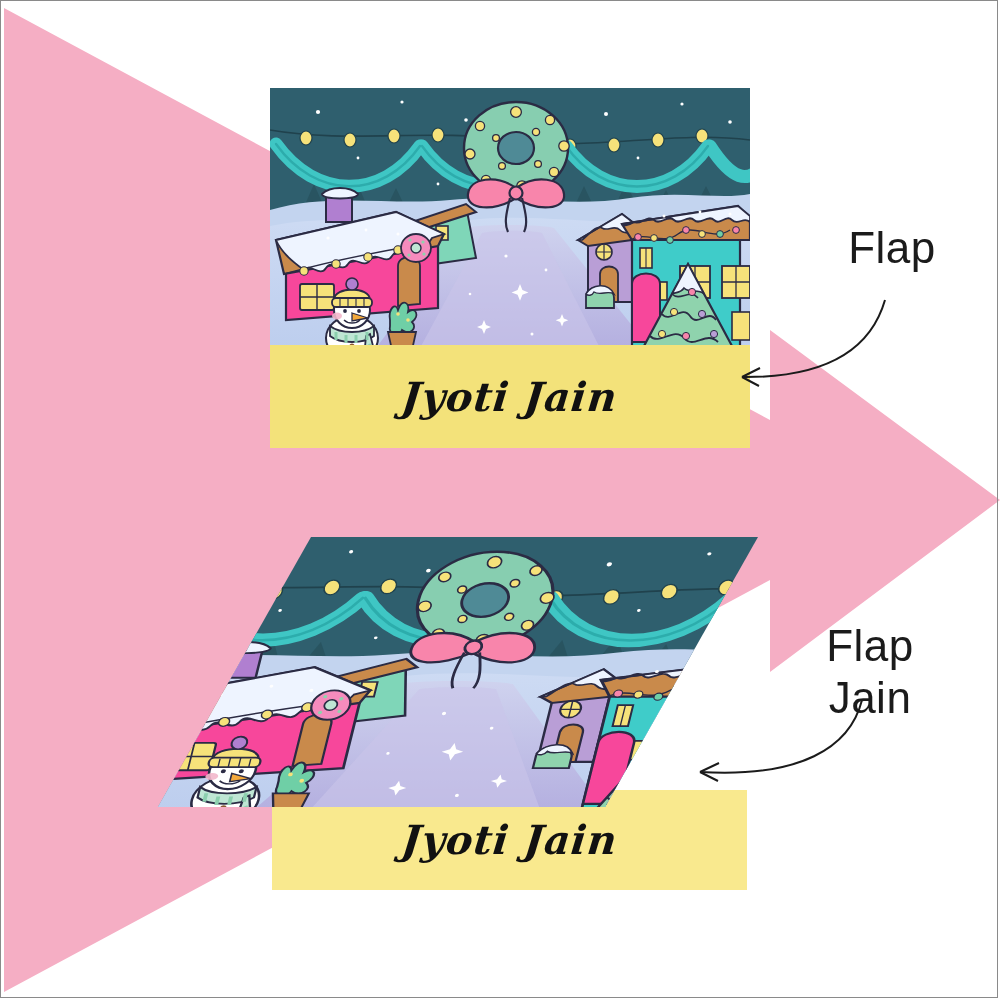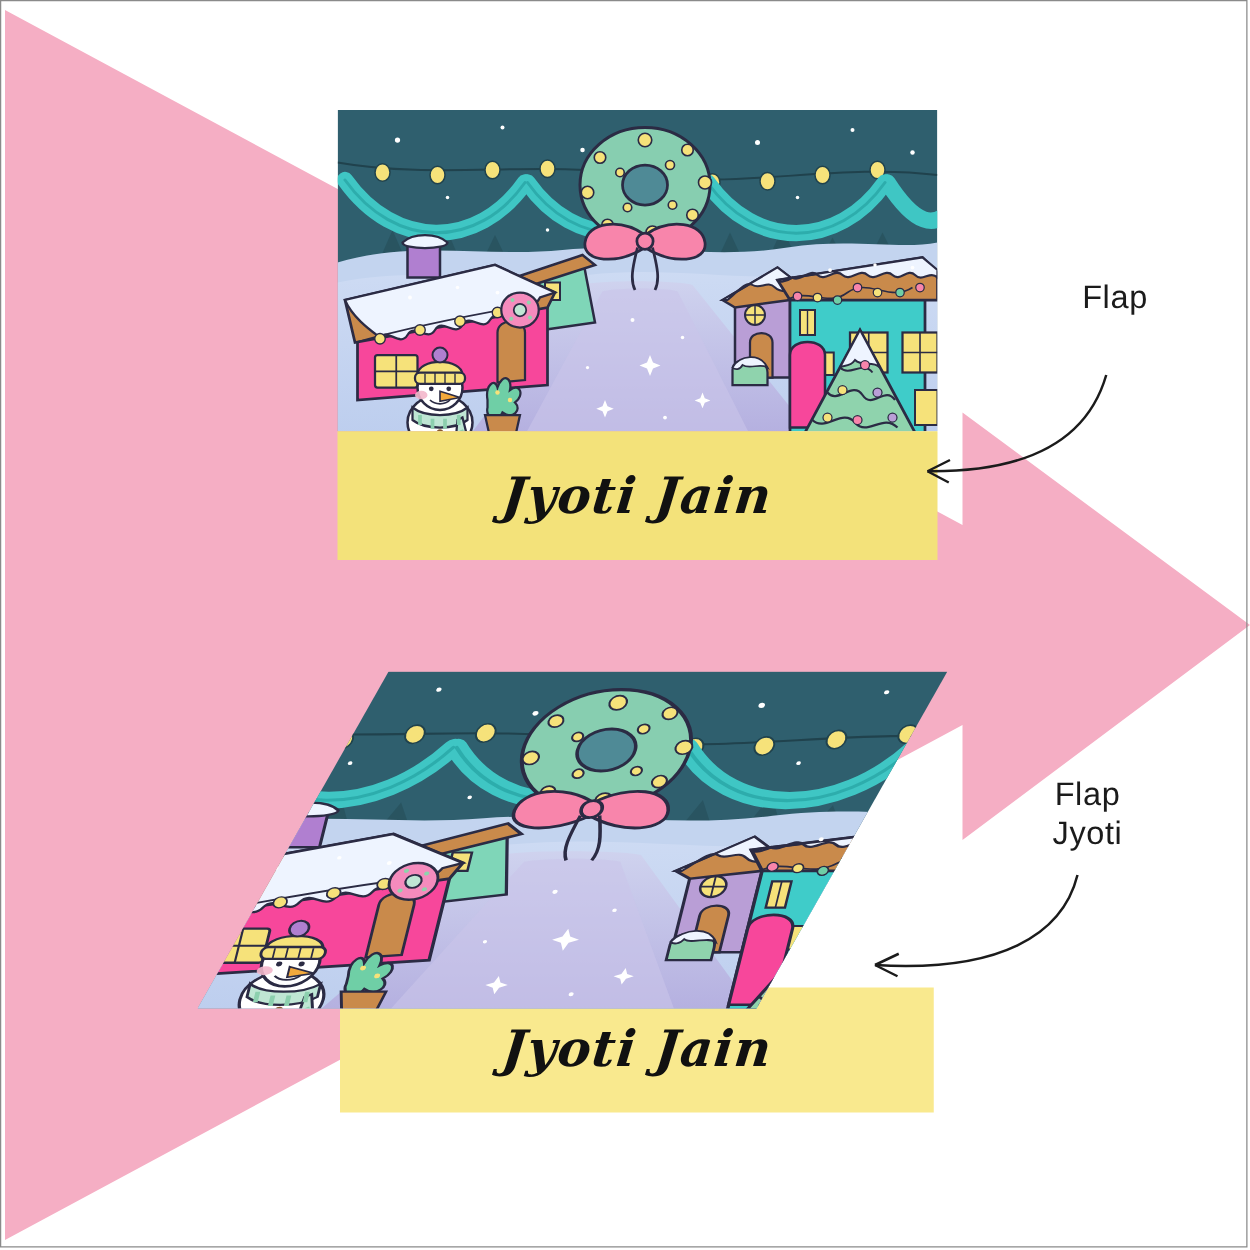--- a/index.html
+++ b/index.html
@@ -51,21 +51,21 @@
   }
   .flap-inner{
     position:absolute;left:-6px;top:0;width:615px;height:270px;
     transform:skewX(-14deg) ;
     transform-origin:50% 50%;
   }
 
   
   .anno{
     position:absolute;text-align:center;color:#1b1b1b;
-    font-size:26px;line-height:1.18;font-weight:400;
+    font-size:44px;line-height:1.18;font-weight:400;
     letter-spacing:.5px;
     font-family:"Liberation Sans", sans-serif;
   }
   .anno-closed{left:812px;top:222px;width:160px;}
   .anno-open{left:790px;top:620px;width:160px;}
 </style>
 </head>
 <body>
 
 <div id="stage">
@@ -371,17 +371,17 @@
       <path d="M700,772 L719,763 M700,772 L718,781" stroke="#1b1b1b" stroke-width="2" fill="none"></path>
     </g>
   </svg>
 
   <div class="anno anno-closed">
     <div>Flap</div>
   </div>
 
   <div class="anno anno-open">
     <div>Flap</div>
-    <div>Jyoti</div>
+    <div>Jain</div>
   </div>
 
   <div class="border-frame"></div>
 </div>
 
 </body></html>

